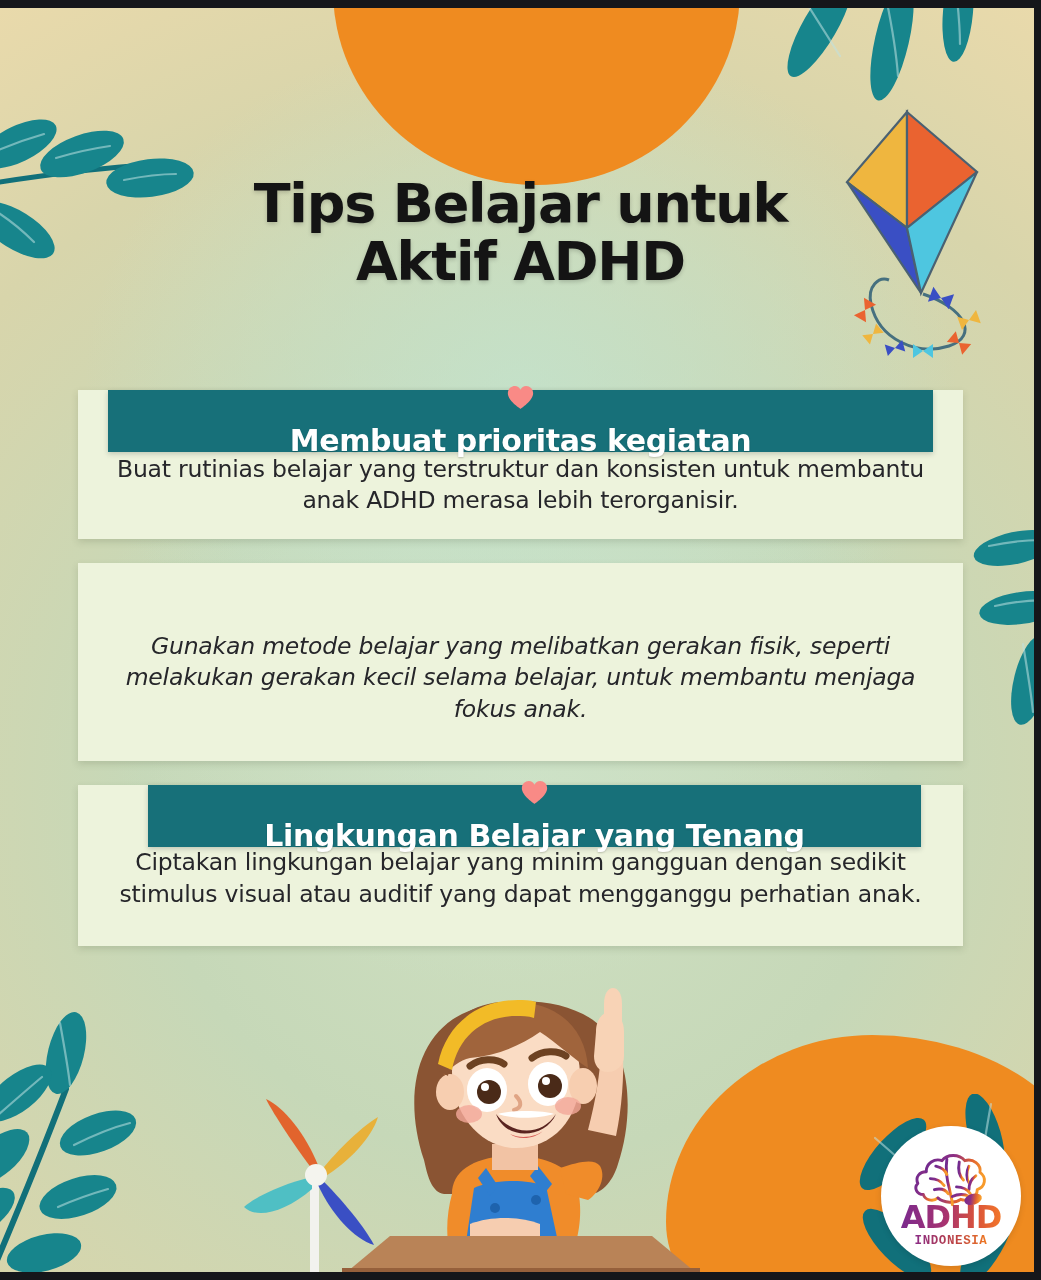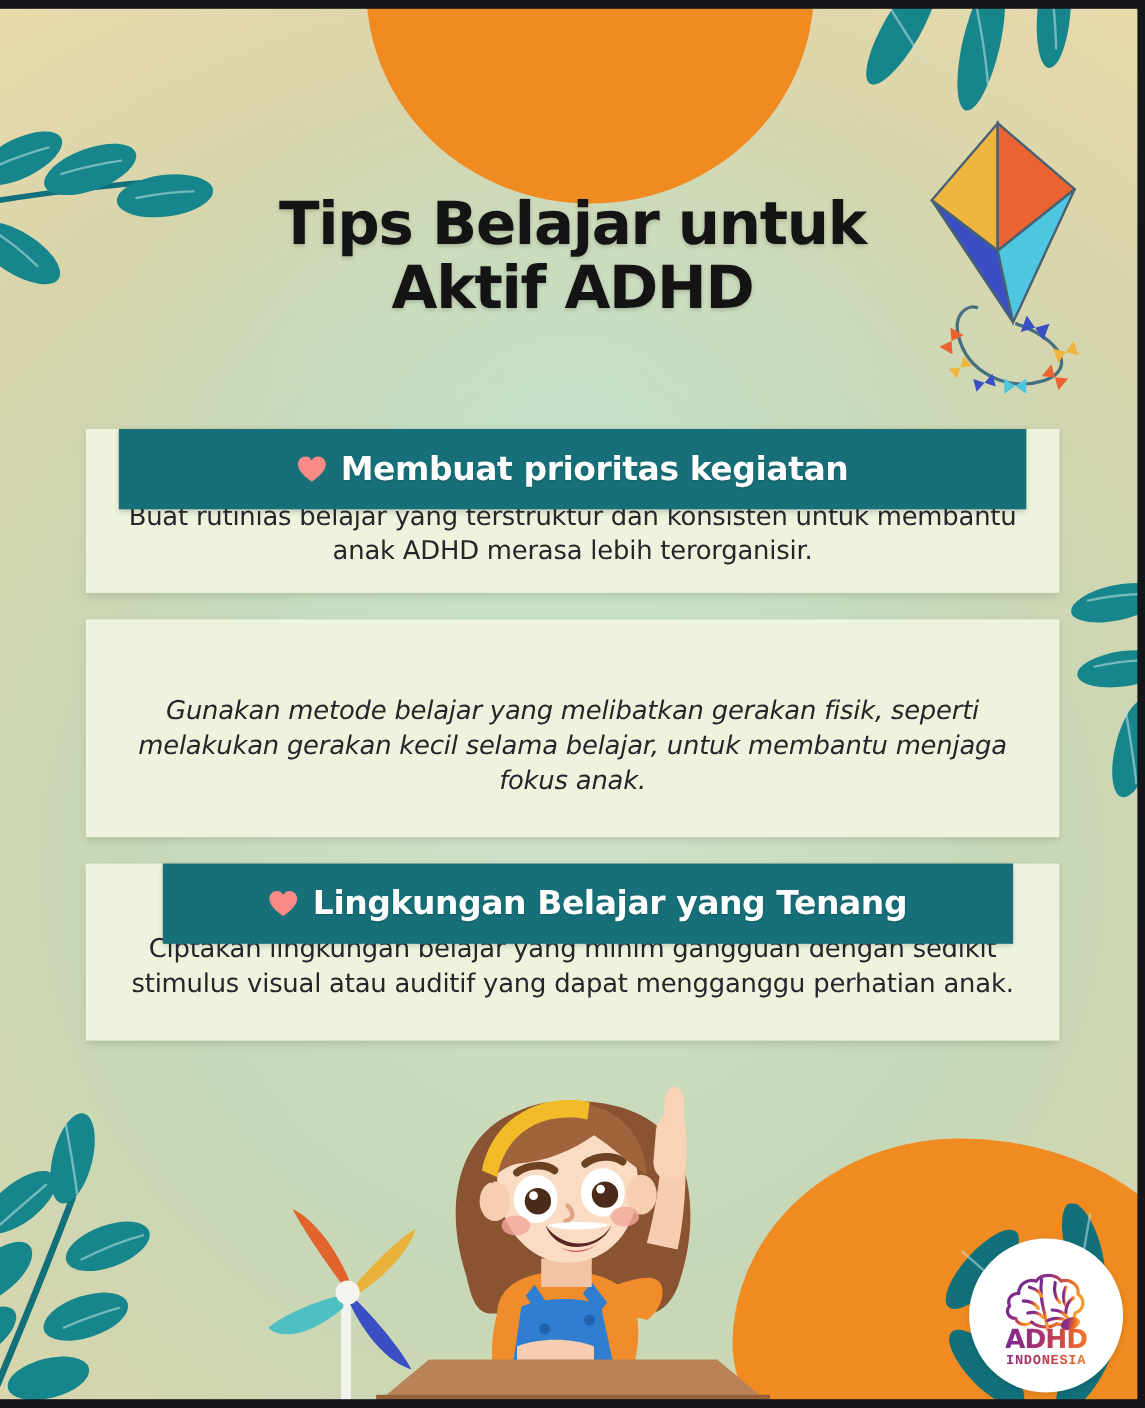--- a/index.html
+++ b/index.html
@@ -102,28 +102,29 @@
     color:#26262a;
     font-size:23.5px;
     line-height:1.34;
     font-family:"DejaVu Sans", sans-serif;
     letter-spacing:-.2px;
   }
   .card-head {
     position:absolute;
     left:108px; right:108px;
     top:0;
-    height:73px;
+    height:62px;
     background:#177079;
     display:flex;
     align-items:center;
     justify-content:center;
     gap:13px;
     z-index:3;
     box-shadow:0 2px 5px rgba(30,50,50,.22);
+    flex-direction:column;
   }
   .card-head .heart {
     width:27px; height:25px; position:relative; flex:0 0 auto; display:block;
   }
   .card-head .heart svg { display:block; }
   .card-head .htxt {
     color:#ffffff;
     font-weight:800;
     font-size:30px;
     letter-spacing:-.4px;
@@ -152,21 +153,21 @@
     display:flex;
     flex-direction:column;
     align-items:center;
     justify-content:center;
     box-shadow:0 2px 6px rgba(0,0,0,.12);
   }
   .logo-badge .brain { width:84px; height:58px; margin-top:6px; }
   .logo-badge .adhd {
     font-family:"DejaVu Sans", sans-serif;
     font-weight:800;
-    font-size:24px;
+    font-size:32px;
     line-height:1;
     letter-spacing:-1px;
     margin-top:-8px;
     background:linear-gradient(90deg,#7b2a8e 0%,#a8336f 45%,#d9533b 75%,#f3772a 100%);
     -webkit-background-clip:text;
     background-clip:text;
     color:transparent;
   }
   .logo-badge .indo {
     font-family:Liberation Mono, monospace;

